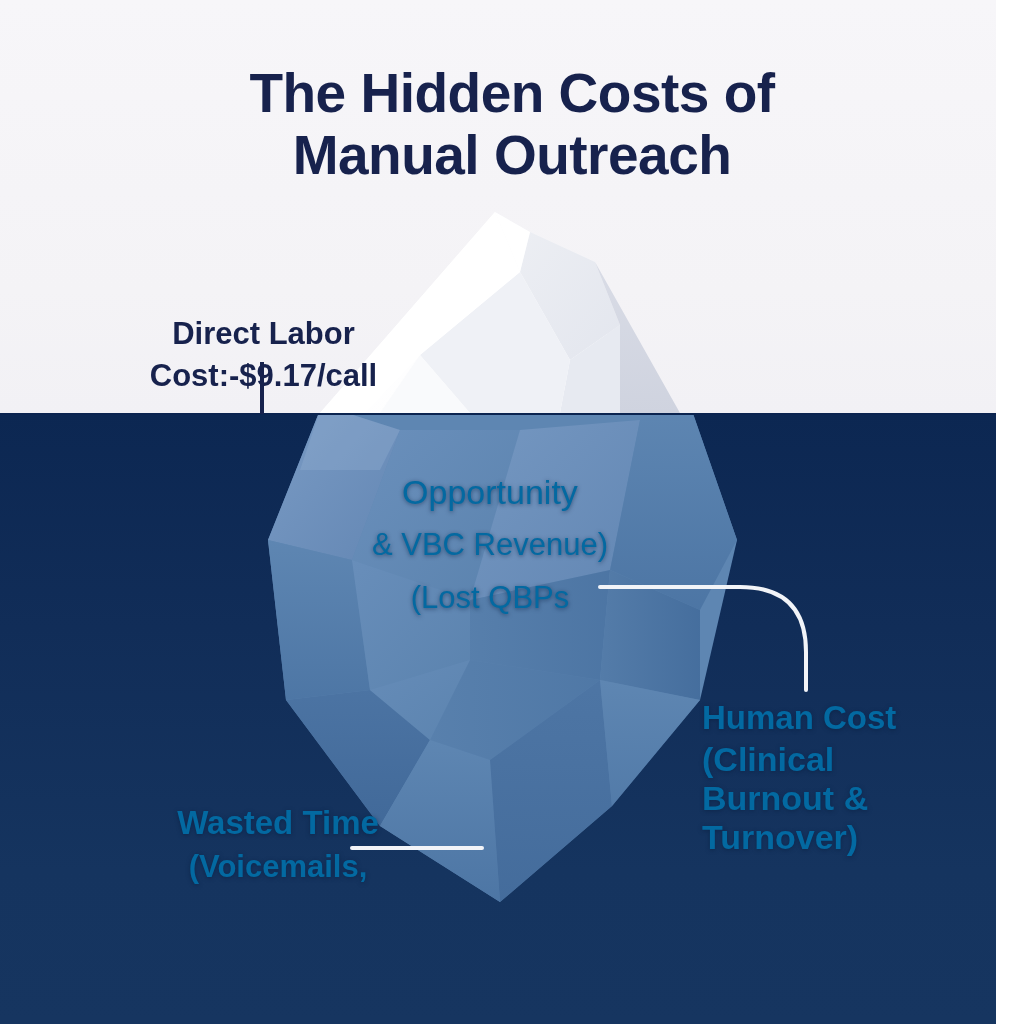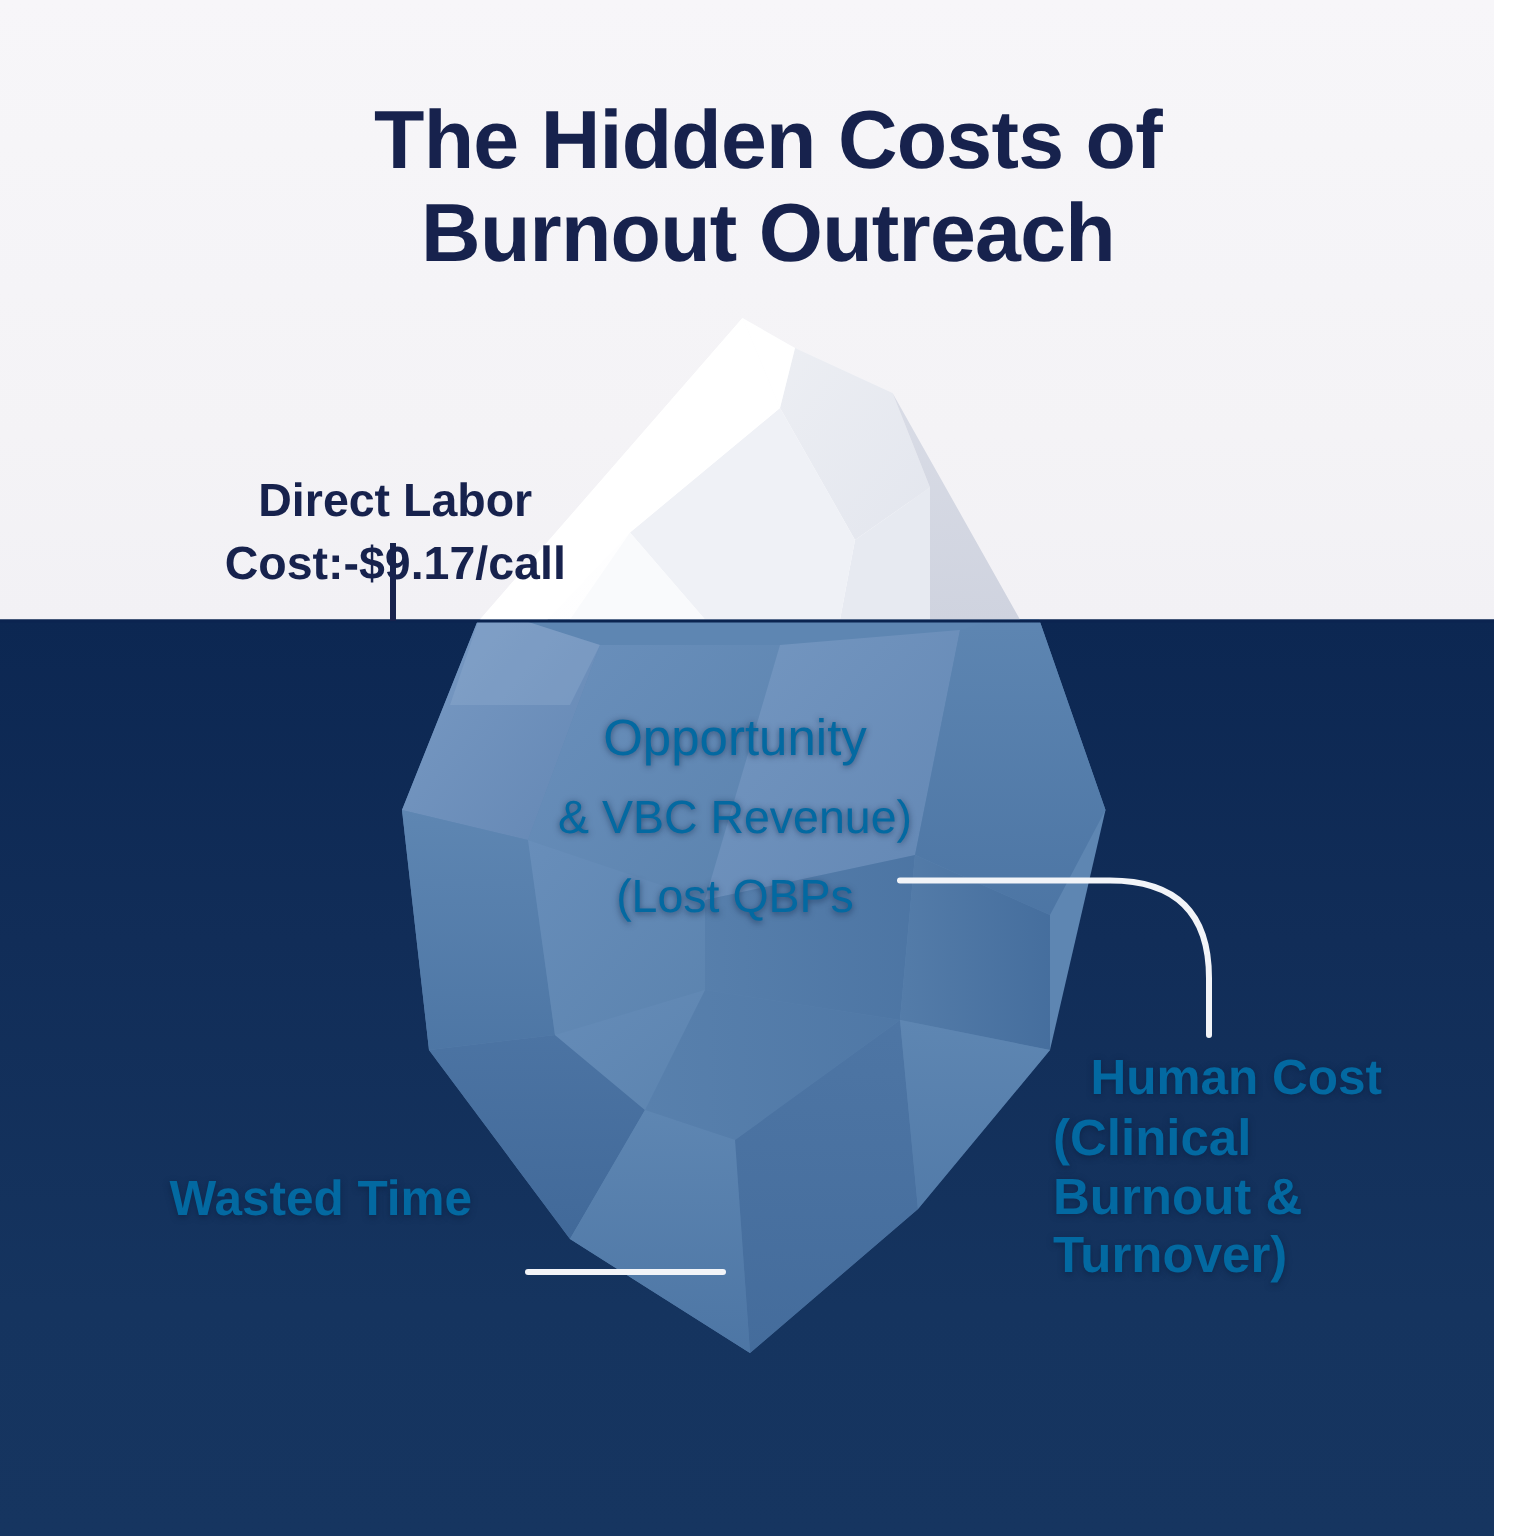--- a/index.html
+++ b/index.html
@@ -107,34 +107,33 @@
     width: 300px;
     text-align: left;
     line-height: 39px;
     text-shadow: 0 1px 4px rgba(10, 30, 62, 0.6);
   }
   .lbl-human .big {
     display: block;
     font-size: 33px;
     font-weight: bold;
     line-height: 44px;
-    margin-left: 25px;
   }
   .lbl-human .sml {
     display: block;
     font-size: 34px;
     font-weight: bold;
     line-height: 39px;
   }
 
   .lbl-wasted {
     left: 113px;
-    top: 776px;
+    top: 800px;
     width: 330px;
-    text-align: left;
+    text-align: center;
     line-height: 41px;
     text-shadow: 0 1px 4px rgba(10, 30, 62, 0.6);
   }
   .lbl-wasted .big {
     display: block;
     font-size: 33px;
     font-weight: bold;
     line-height: 46px;
   }
   .lbl-wasted .sml {
@@ -243,21 +242,21 @@
 
     <line x1="262" y1="362" x2="262" y2="414" stroke="#17224d" stroke-width="4"></line>
 
     <path d="M 600 587 L 740 587 Q 806 587 806 652 L 806 690" fill="none" stroke="#f2f4f8" stroke-width="4" stroke-linecap="round"></path>
 
     <line x1="352" y1="848" x2="482" y2="848" stroke="#f2f4f8" stroke-width="4" stroke-linecap="round"></line>
   </svg>
 
   <div class="title">
     <span class="t-line">The Hidden Costs of</span>
-    <span class="t-line">Burnout Outreach</span>
+    <span class="t-line">Manual Outreach</span>
   </div>
 
   <div class="lbl lbl-direct">
     <span>Direct Labor</span>
     <span class="l2">Cost:-$9.17/call</span>
   </div>
 
   <div class="lbl lbl-opportunity">
     <span class="big">Opportunity</span>
     <span class="sml">&amp; VBC Revenue)</span>
@@ -266,15 +265,16 @@
 
   <div class="lbl lbl-human">
     <span class="big">Human Cost</span>
     <span class="sml">(Clinical</span>
     <span class="sml">Burnout &amp;</span>
     <span class="sml">Turnover)</span>
   </div>
 
   <div class="lbl lbl-wasted">
     <span class="big">Wasted Time</span>
+    <span class="sml">(Voicemails,</span>
   </div>
 
 </div>
 
 </body></html>

